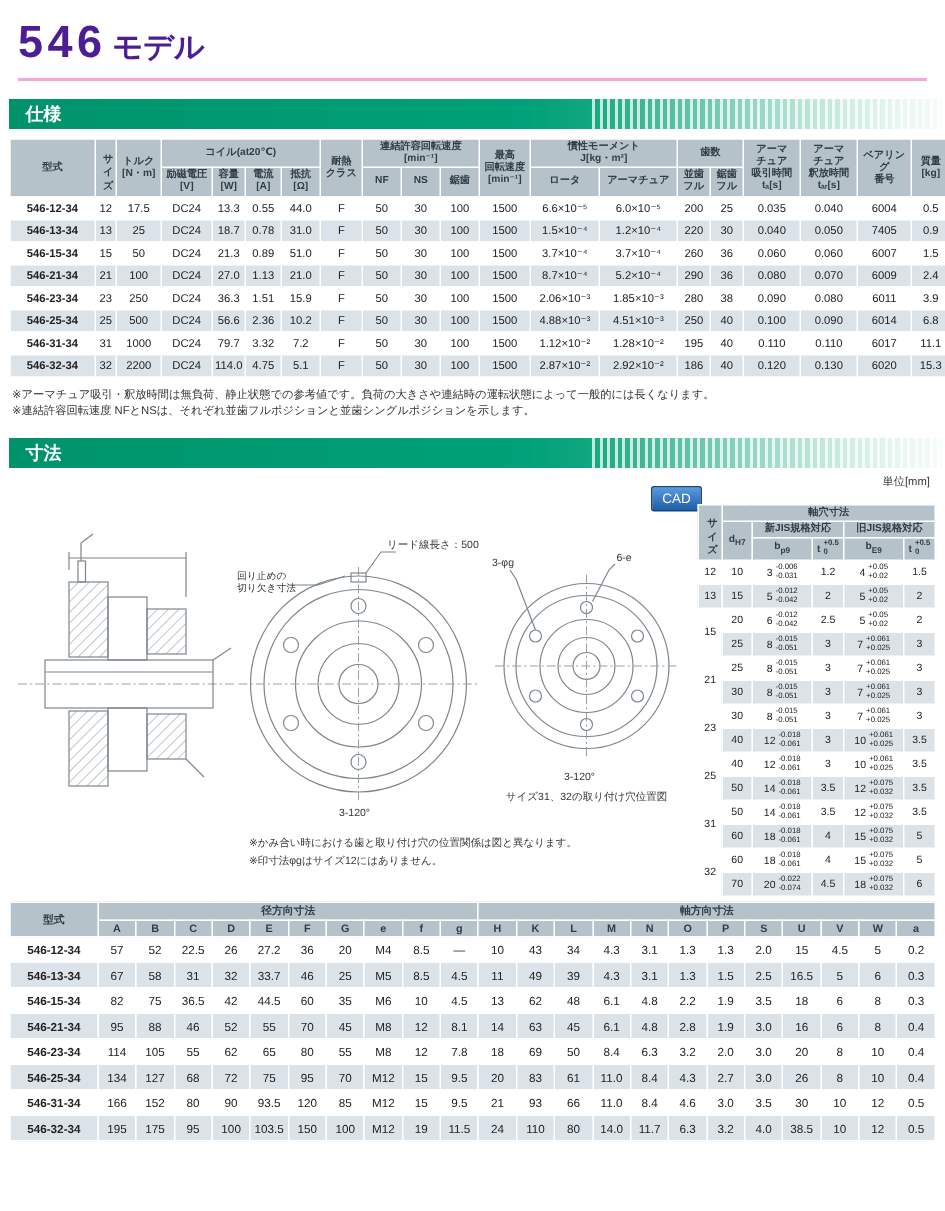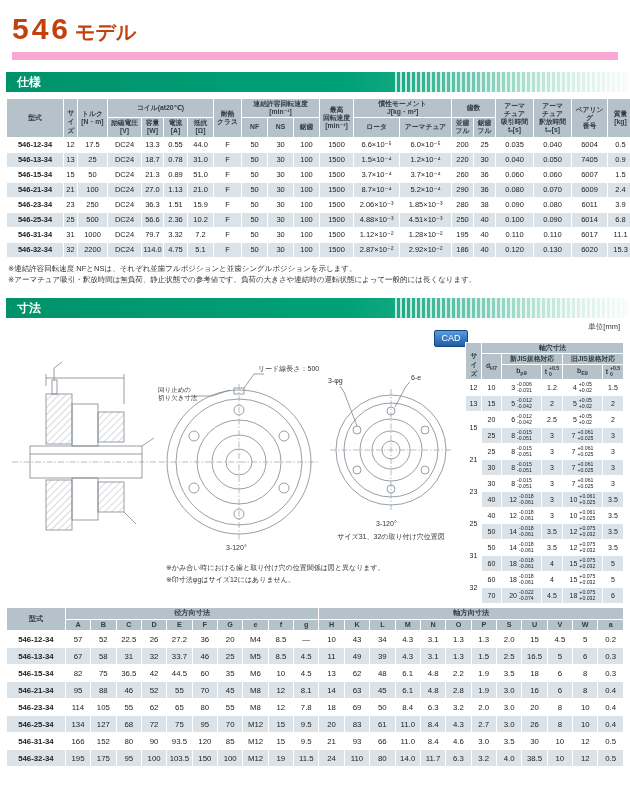--- a/index.html
+++ b/index.html
@@ -1,21 +1,21 @@
 <!DOCTYPE html>
 <html><head>
 <meta charset="utf-8">
 <style>
   html,body{margin:0;padding:0;background:#fff;}
   .page{width:630px;height:807px;overflow:hidden;position:relative;background:#fff;
         font-family:"Liberation Sans","DejaVu Sans",sans-serif;color:#222;}
   
   .hdr{padding:8px 12px 0 12px;}
   .brand{color:#00A173;font-size:11px;font-weight:bold;letter-spacing:.5px;}
-  .title{color:#c2410c;font-weight:bold;margin-top:4px;border-bottom:8px solid #f9a8d4;padding-bottom:6px;}
+  .title{color:#4c1d95;font-weight:bold;margin-top:4px;border-bottom:2px solid #f9a8d4;padding-bottom:6px;}
   .title .num{font-size:30px;letter-spacing:3px;}
   .title .suf{font-size:20px;margin-left:4px;}
   
   .bar{position:relative;height:20px;line-height:20px;margin:12px 2px 0 6px;color:#fff;
        font-size:12px;font-weight:bold;padding-left:11px;
        background:linear-gradient(90deg,#00936B 0%,#00A178 55%,#2FB08C 75%,#9FD9C5 100%);overflow:hidden;}
   .bar::after{content:"";position:absolute;top:0;bottom:0;left:62%;right:0;
        background:repeating-linear-gradient(90deg,rgba(255,255,255,0) 0 3px,rgba(255,255,255,.75) 3px 5px),
                   linear-gradient(90deg,rgba(255,255,255,0),rgba(255,255,255,.9));}
   
@@ -318,22 +318,22 @@
           <td>40</td>
           <td>0.120</td>
           <td>0.130</td>
           <td>6020</td>
           <td>15.3</td>
         </tr>
       </tbody>
   </table>
 
   <div class="notes">
+    <div>※アーマチュア吸引・釈放時間は無負荷、静止状態での参考値です。負荷の大きさや連結時の運転状態によって一般的には長くなります。</div>
     <div>※連結許容回転速度 NFとNSは、それぞれ並歯フルポジションと並歯シングルポジションを示します。</div>
-    <div>※アーマチュア吸引・釈放時間は無負荷、静止状態での参考値です。負荷の大きさや連結時の運転状態によって一般的には長くなります。</div>
   </div>
 
   <div class="bar">
     <span>寸法</span>
   </div>
 
   <div class="unit">単位[mm]</div>
 
   <div class="dims">
     <div class="cad">CAD</div>

